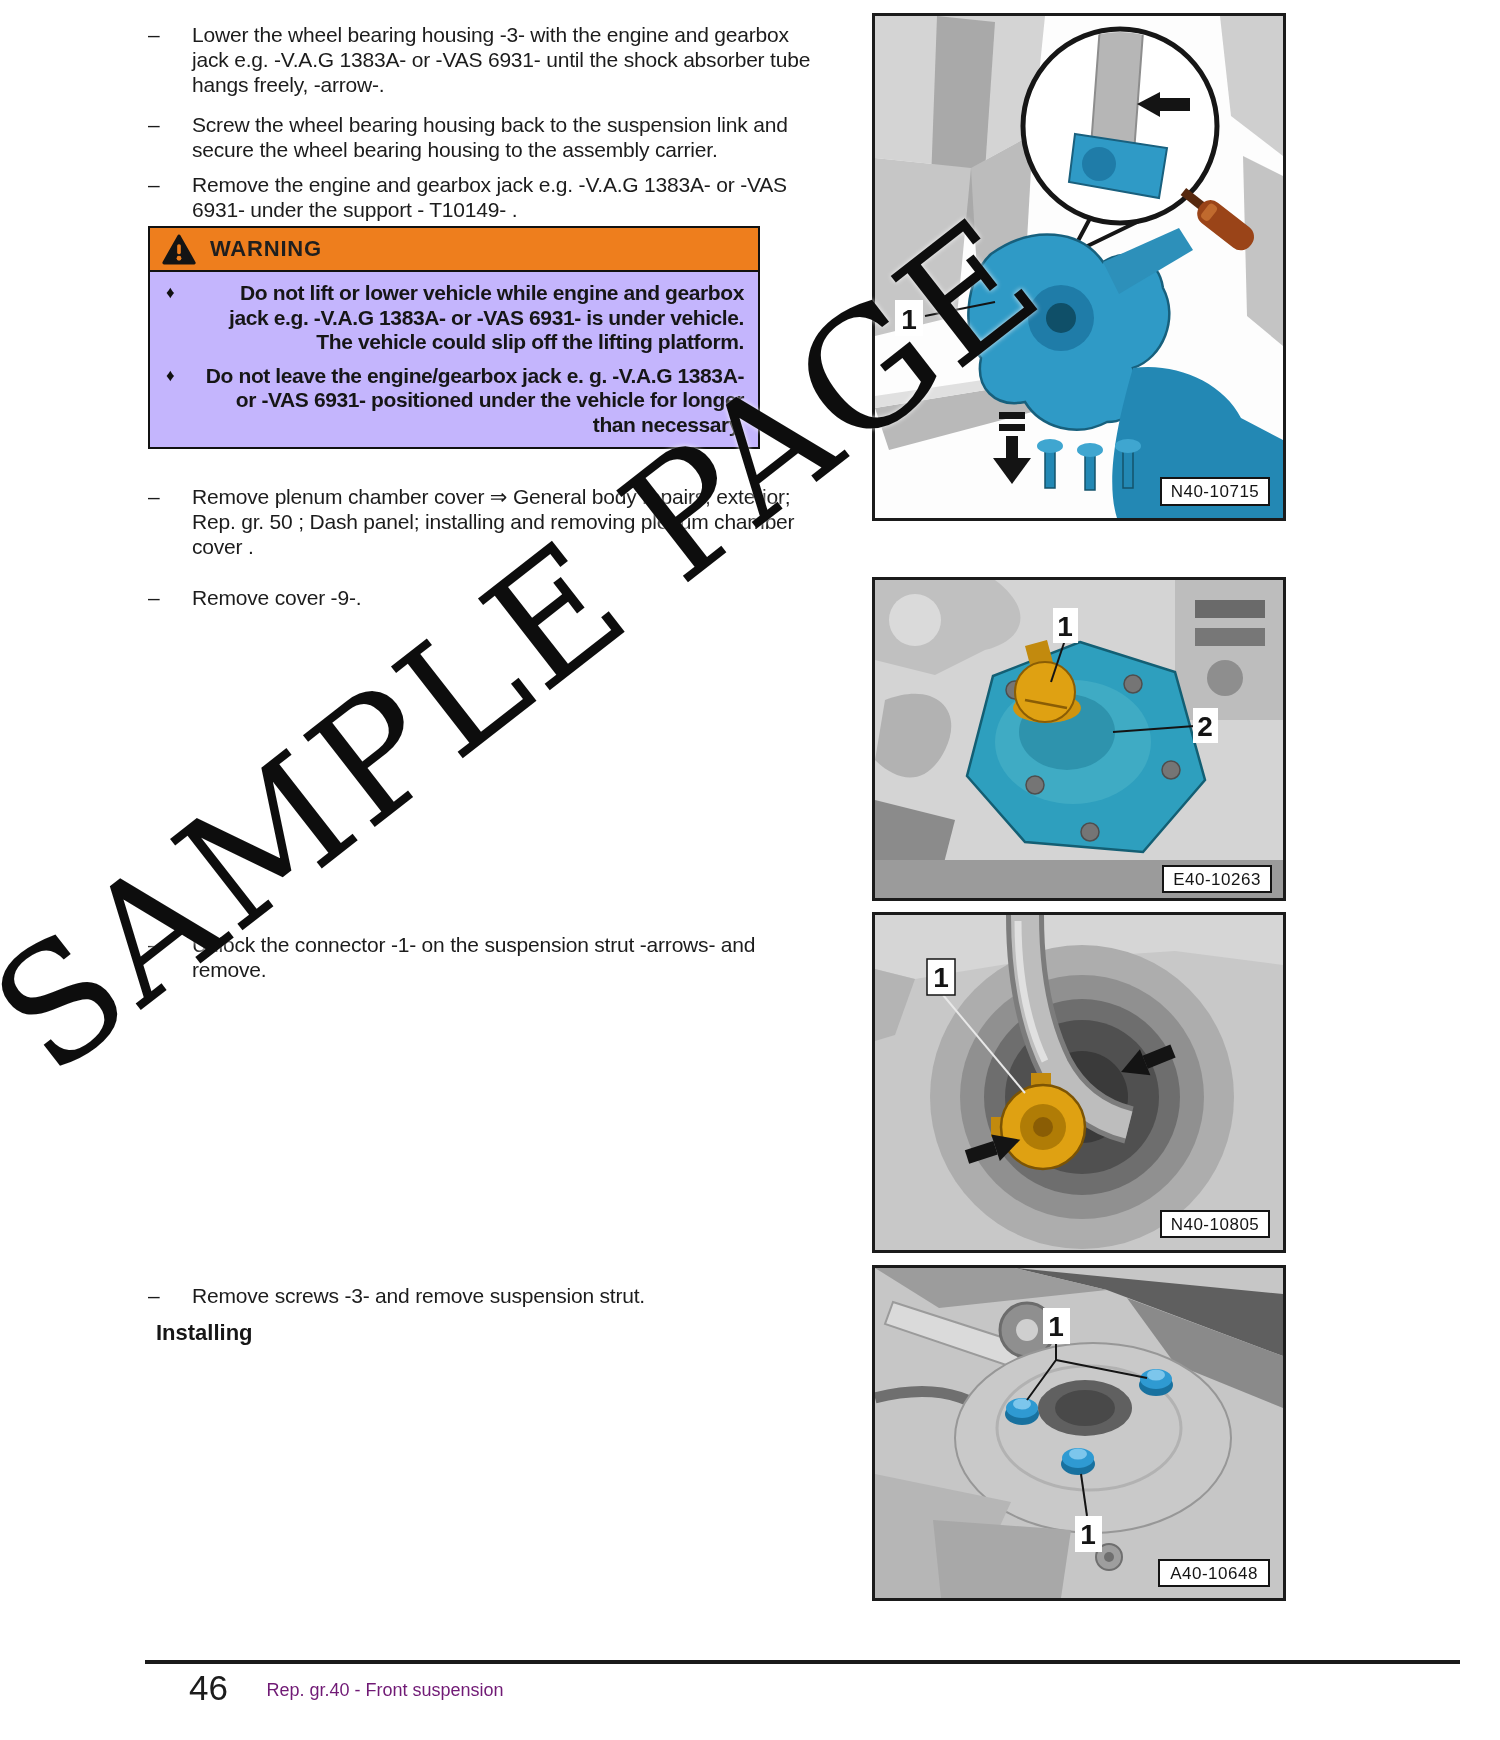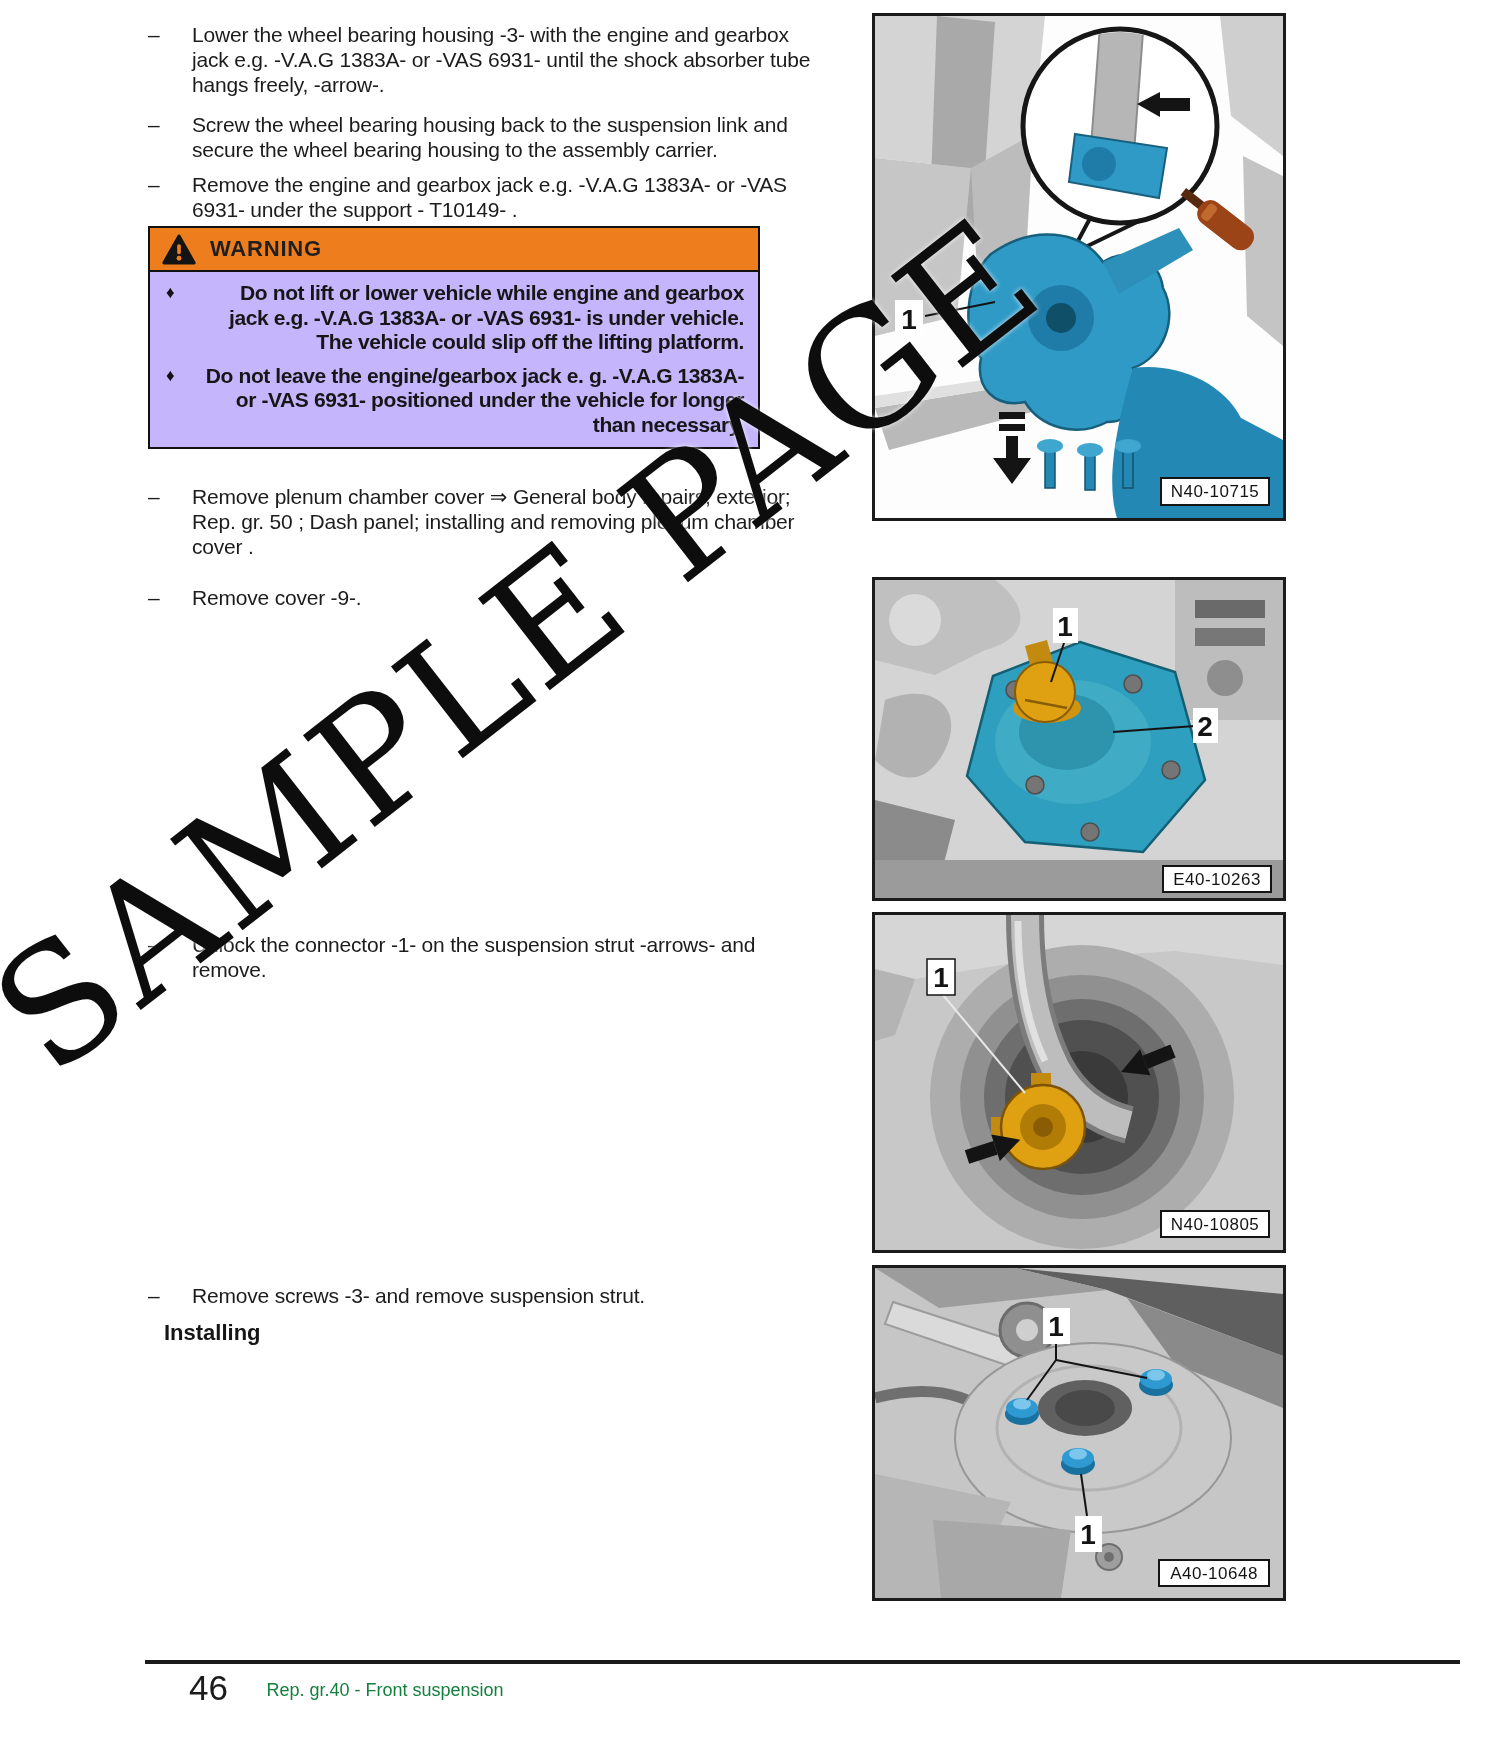--- a/index.html
+++ b/index.html
@@ -14,35 +14,35 @@
   .warnbox{left:148px;top:226px;width:612px;border:2px solid #111;background:#c4b5fd;box-sizing:border-box;}
   .warnhead{height:44px;background:#ee7e1d;display:flex;align-items:center;padding-left:12px;
             border-bottom:2px solid #111;box-sizing:border-box;}
   .warntitle{font-size:22px;font-weight:700;color:#1f1f1f;letter-spacing:0.8px;margin-left:14px;}
   .warnbody{padding:9px 14px 10px 14px;}
   .warnitem{display:flex;margin-bottom:9px;}
   .warnitem:last-child{margin-bottom:0;}
   .diamond{width:34px;flex:0 0 34px;font-size:17px;line-height:24.5px;color:#111;padding-left:2px;}
   .wtext{width:548px;font-size:21px;line-height:24.5px;font-weight:700;letter-spacing:-0.4px;color:#161616;text-align:right;}
   
-  .install{left:164px;font-size:22px;font-weight:700;color:#161616;}
+  .install{left:156px;font-size:22px;font-weight:700;color:#161616;}
   
   .fig{border:3px solid #1b1b1b;background:#fff;box-sizing:content-box;}
   .fig svg{display:block;}
   .co{font-family:"Liberation Sans",sans-serif;font-size:28px;font-weight:700;fill:#141414;text-anchor:middle;}
   .lbl{font-family:"Liberation Sans",sans-serif;font-size:17px;fill:#141414;text-anchor:middle;letter-spacing:0.5px;}
   
   .watermark{left:18px;top:948px;font-family:"DejaVu Serif","Liberation Serif",serif;
              font-size:160px;font-weight:400;color:#0d0d0d;white-space:nowrap;line-height:1.1;
              transform:rotate(-38deg);transform-origin:0 50%;z-index:40;letter-spacing:4px;
              text-shadow:0 0 5px rgba(255,255,255,0.85);}
   
   .footer-rule{left:145px;top:1660px;width:1315px;height:4px;background:#1a1a1a;}
   .pageno{font-size:35px;color:#1c1c1c;margin-left:44px;}
-  .section{font-size:18px;color:#15803d;margin-left:34px;position:relative;top:-4px;}
+  .section{font-size:18px;color:#701a75;margin-left:34px;position:relative;top:-4px;}
 </style>
 </head>
 <body>
 
 <div id="page">
 
   <div class="abs bullet" style="top:22px">
     <span class="dash">–</span>
     <span class="btext">Lower the wheel bearing housing -3- with the engine and gearbox jack e.g. -V.A.G 1383A- or -VAS 6931- until the shock absorber tube hangs freely, -arrow-.</span>
   </div>

